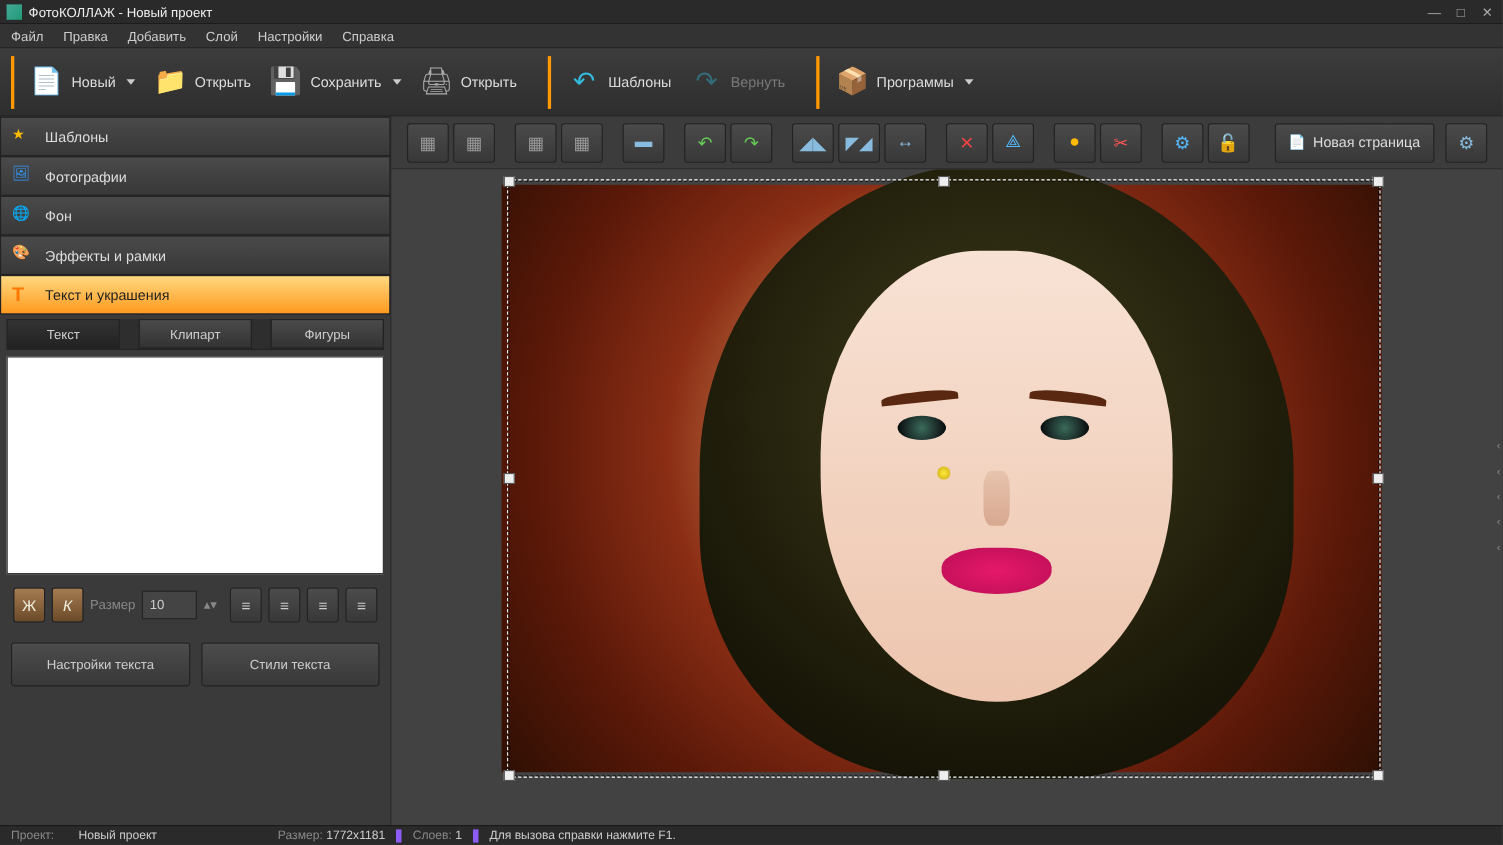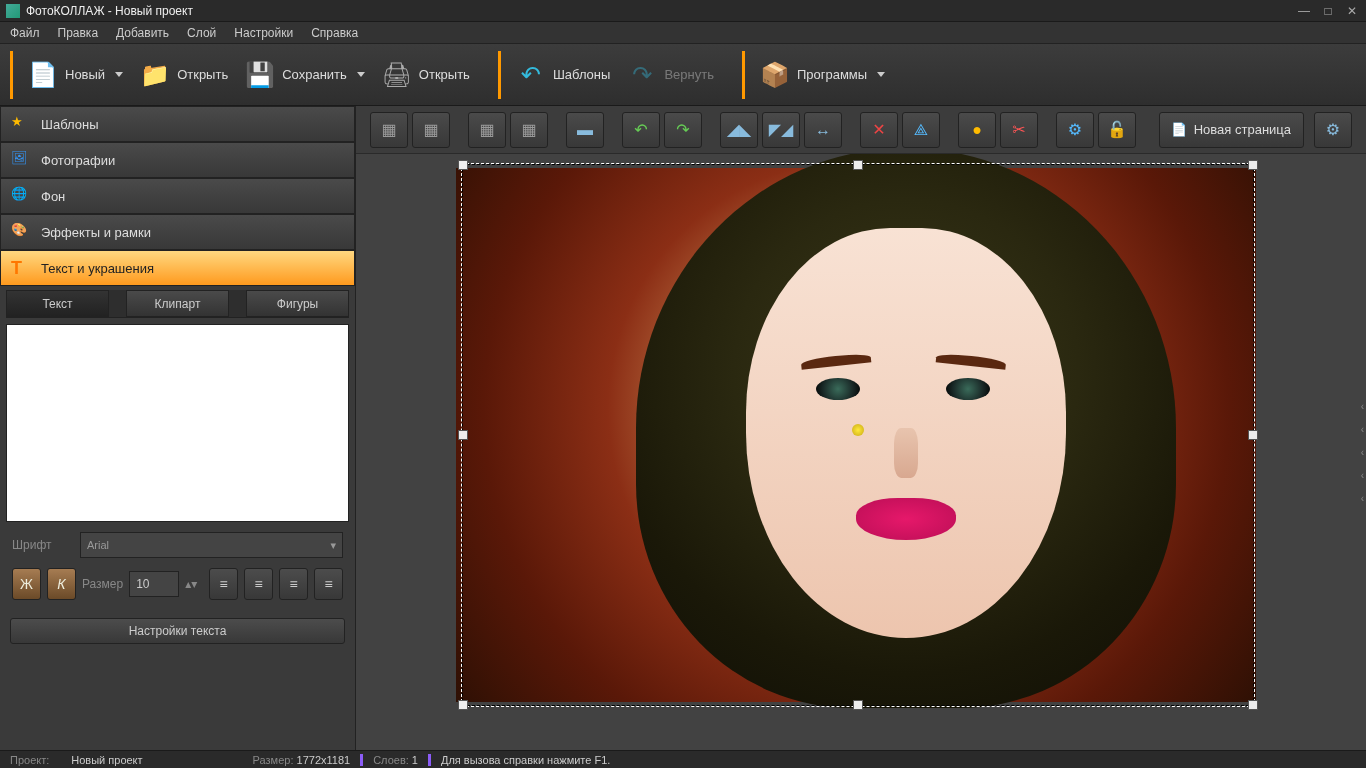--- a/index.html
+++ b/index.html
@@ -46,21 +46,21 @@
 .font-row { display: flex; align-items: center; gap: 8px; margin: 4px 12px; }
 .font-label { width: 60px; color: #888; font-size: 12px; }
 .font-select { flex: 1; height: 26px; background: #444; border: 1px solid #222; color: #999; padding: 0 6px; font-size: 11px; display: flex; align-items: center; justify-content: space-between; }
 
 .size-row { display: flex; align-items: center; gap: 6px; margin: 6px 12px; }
 .sq-btn { width: 32px; height: 32px; background: linear-gradient(#a67c52, #6b4a28); border: 1px solid #222; border-radius: 3px; cursor: pointer; display:flex; align-items:center; justify-content:center; font-size:14px; color:#eed; }
 .sq-btn.gray { background: linear-gradient(#4c4c4c, #383838); color:#ccc; }
 .size-input { width: 50px; height: 26px; background: #444; border: 1px solid #222; color: #ccc; text-align: left; padding: 0 6px; font-size: 12px; }
 
 .bottom-btns { display: flex; gap: 10px; margin: 12px 10px; }
-.bottom-btn { flex: 1; height: 26px; background: linear-gradient(#4c4c4c, #383838); border: 1px solid #222; border-radius: 3px; display: flex; align-items: center; justify-content: center; color: #ccc; font-size: 12px; cursor: pointer; }
+.bottom-btn { flex: 1; height: 40px; background: linear-gradient(#4c4c4c, #383838); border: 1px solid #222; border-radius: 3px; display: flex; align-items: center; justify-content: center; color: #ccc; font-size: 12px; cursor: pointer; }
 
 
 .canvas-toolbar { height: 48px; display: flex; align-items: center; padding: 0 14px; gap: 4px; background: #3c3c3c; border-bottom: 1px solid #2a2a2a; }
 .ct-btn { width: 38px; height: 36px; background: linear-gradient(#4a4a4a, #383838); border: 1px solid #222; border-radius: 3px; display: flex; align-items: center; justify-content: center; cursor: pointer; color: #8bd; font-size: 16px; }
 .ct-sep { width: 10px; }
 .ct-btn.danger { color: #e44; }
 .new-page-btn { margin-left: auto; height: 36px; background: linear-gradient(#4a4a4a, #383838); border: 1px solid #222; border-radius: 3px; display: flex; align-items: center; padding: 0 12px; gap: 6px; color: #ddd; font-size: 13px; cursor: pointer; }
 
 
 .canvas-wrap { flex: 1; position: relative; background: #424242; overflow: hidden; }
@@ -84,21 +84,21 @@
 .h-n { left:50%; top:-5px; margin-left:-5px; } .h-s { left:50%; bottom:-5px; margin-left:-5px; }
 .h-w { left:-5px; top:50%; margin-top:-5px; } .h-e { right:-5px; top:50%; margin-top:-5px; }
 .rot-handle { position:absolute; left:50%; top:48%; width:12px; height:12px; background: radial-gradient(#ffea3a, #c9a815); border-radius:50%; margin-left:-6px; }
 
 
 .right-dots { position:absolute; right:2px; top:50%; transform:translateY(-50%); display:flex; flex-direction:column; gap:12px; }
 .right-dots span { color:#888; font-size:10px; }
 
 
 .statusbar { height: 18px; background: #2a2a2a; display: flex; align-items: center; padding: 0 10px; color: #ccc; font-size: 11px; border-top: 1px solid #1a1a1a; position: absolute; bottom: 0; left: 0; right: 0; }
-.statusbar .sb-cell { padding: 0 10px; border-right: 3px solid #8b5cf6; }
+.statusbar .sb-cell { padding: 0 10px; border-right: 5px solid #8b5cf6; }
 .statusbar .sb-label { color: #888; }
 </style>
 </head>
 <body>
 
 <div class="titlebar">
   <div class="app-icon"></div>
   <div class="title">ФотоКОЛЛАЖ - Новый проект</div>
   <div class="win-controls">
     <div class="win-btn">—</div>
@@ -182,45 +182,39 @@
 
     <div class="subtabs">
       <div class="subtab active">Текст</div>
       <div class="subtab">Клипарт</div>
       <div class="subtab">Фигуры</div>
     </div>
 
     <div class="preview-box"></div>
 
 
-    <div class="font-row">
-      <div class="font-label">Шрифт</div>
-      <div class="font-select">
-        <span>Arial</span>
-        <span>▾</span>
-      </div>
-    </div>
 
     <div class="size-row">
       <div class="sq-btn">Ж</div>
       <div class="sq-btn">
           <i>К</i>
         </div>
       <div class="font-label" style="width:auto">Размер</div>
       <input class="size-input" value="10" style="">
       <span style="color:#888">▴▾</span>
       <div style="flex:1"></div>
       <div class="sq-btn gray">≡</div>
       <div class="sq-btn gray">≡</div>
       <div class="sq-btn gray">≡</div>
       <div class="sq-btn gray">≡</div>
     </div>
 
     <div class="bottom-btns">
       <div class="bottom-btn">Настройки текста</div>
+      <div class="bottom-btn">Стили текста</div>
     </div>
   </div>
 
   <div class="right-area">
     <div class="canvas-toolbar">
       <div class="ct-btn" style="color:#999">▦</div>
       <div class="ct-btn" style="color:#999">▦</div>
       <div class="ct-sep"></div>
       <div class="ct-btn" style="color:#999">▦</div>
       <div class="ct-btn" style="color:#999">▦</div>

